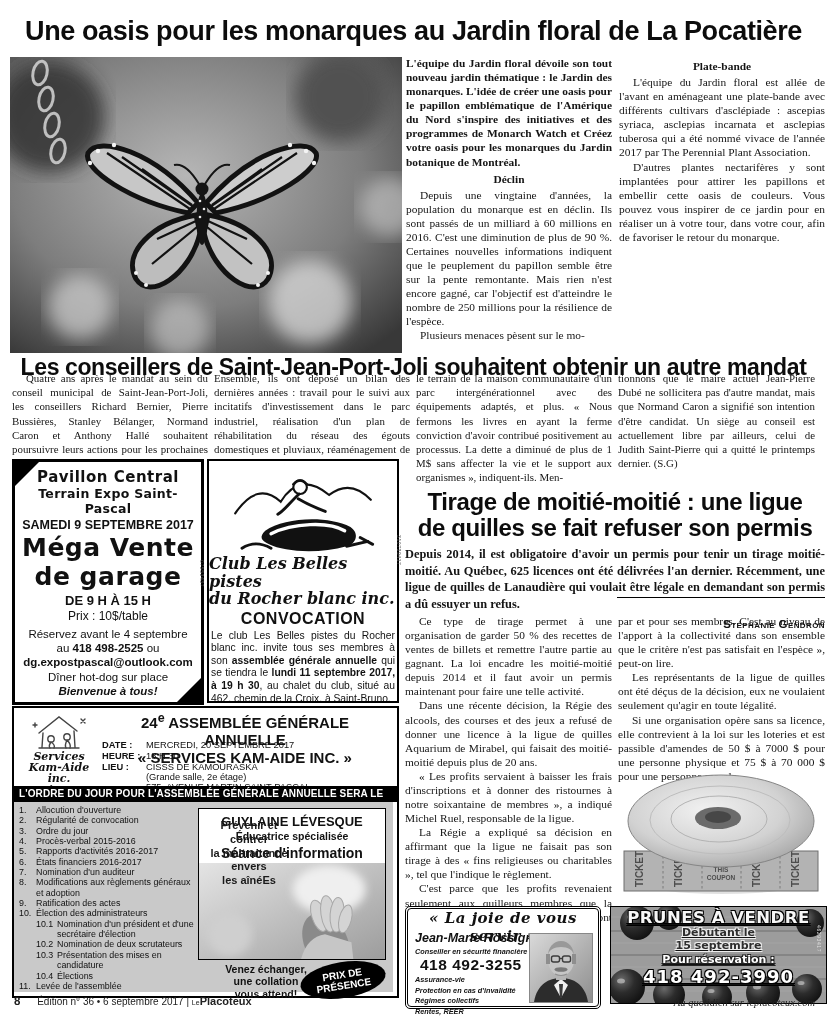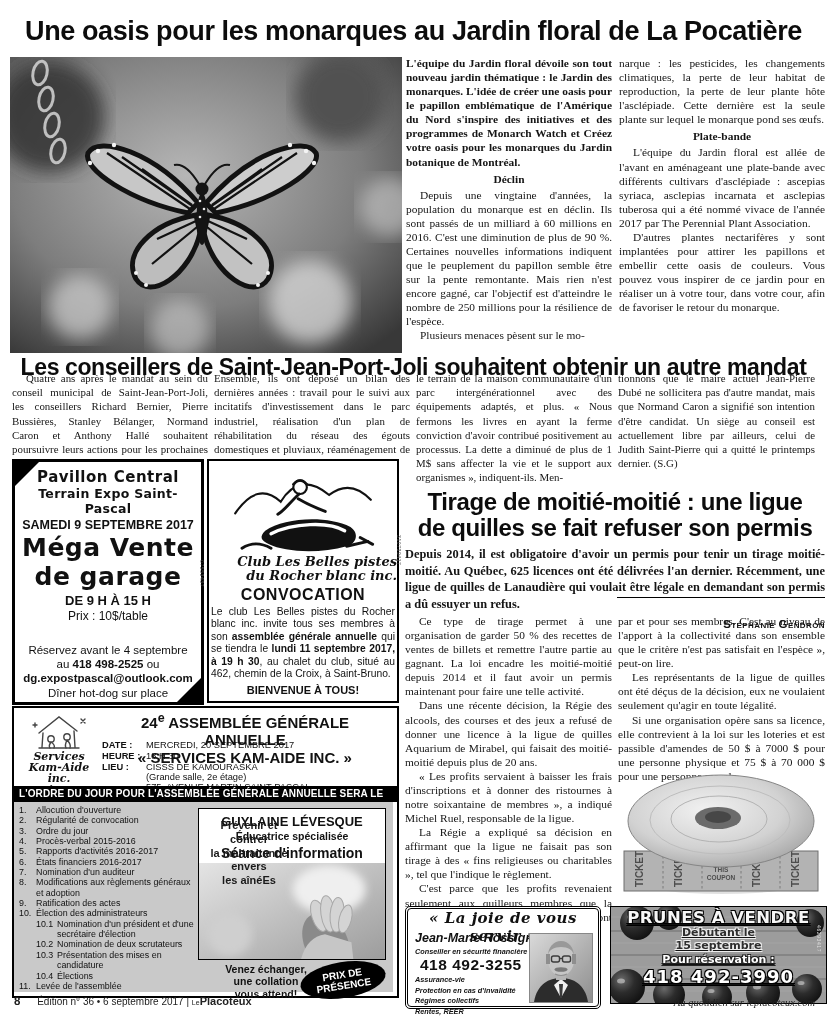--- a/index.html
+++ b/index.html
@@ -34,31 +34,31 @@
           font-family:"DejaVu Sans",sans-serif;overflow:hidden;}
   .pav-tri{position:absolute;width:0;height:0;border-style:solid;}
   .pav-tri.tl{left:-1px;top:-1px;border-width:26px 26px 0 0;border-color:#000 transparent transparent transparent;}
   .pav-tri.br{right:-1px;bottom:-1px;border-width:0 0 26px 26px;border-color:transparent transparent #000 transparent;}
   .pav-t1{margin-top:6px;font-size:15px;font-weight:800;letter-spacing:0.5px;}
   .pav-t2{font-size:12.5px;font-weight:800;letter-spacing:0.3px;}
   .pav-date{font-size:12.5px;font-weight:bold;font-family:"Liberation Sans",sans-serif;margin-top:2px;}
   .pav-big{font-size:25px;font-weight:800;line-height:0.98;margin-top:4px;letter-spacing:0.5px;}
   .pav-hours{font-size:13px;font-weight:bold;font-family:"Liberation Sans",sans-serif;margin-top:4px;}
   .pav-price{font-size:12px;font-family:"Liberation Sans",sans-serif;margin-top:1px;}
-  .pav-res{font-size:11.5px;font-family:"Liberation Sans",sans-serif;margin-top:21px;line-height:1.2;}
+  .pav-res{font-size:11.5px;font-family:"Liberation Sans",sans-serif;margin-top:5px;line-height:1.2;}
   .pav-email{font-size:11.5px;font-weight:bold;font-family:"Liberation Sans",sans-serif;}
   .pav-meal{font-size:11.5px;font-family:"Liberation Sans",sans-serif;margin-top:3px;}
   .pav-wel{font-size:11.5px;font-weight:bold;font-style:italic;font-family:"Liberation Sans",sans-serif;margin-top:2px;}
 
   
   .ad-club{left:207px;top:459px;width:188px;height:240px;border:2px solid #000;background:#fff;overflow:hidden;
            font-family:"Liberation Sans",sans-serif;}
   .club-art{display:block;margin:2px auto 0;width:150px;height:92px;}
-  .club-name{text-align:right;font-family:"DejaVu Serif",serif;font-weight:bold;font-style:italic;
-             font-size:13px;line-height:1.1;}
+  .club-name{text-align:left;font-family:"DejaVu Serif",serif;font-weight:bold;font-style:italic;
+             font-size:16px;line-height:1.1;}
   .club-conv{text-align:center;font-size:16px;font-weight:800;letter-spacing:0.5px;margin-top:2px;}
   .club-body{padding:2px 2px 0;font-size:10.3px;line-height:1.22;text-align:justify;}
   .club-wel{text-align:center;font-weight:bold;font-size:11px;margin-top:3px;}
 
   
   .ad-kam{left:12px;top:706px;width:383px;height:288px;border:2px solid #000;background:#fff;
           font-family:"Liberation Sans",sans-serif;}
   .kam-logo{left:3px;top:3px;width:84px;height:74px;text-align:center;}
   .kam-logo-script{font-family:"DejaVu Serif",serif;font-style:italic;font-weight:bold;font-size:11px;line-height:1.0;}
   .kam-esad{margin-top:2px;font-size:10px;font-weight:800;letter-spacing:0.5px;}
@@ -191,21 +191,20 @@
     </svg>
   </div>
 
   <div class="abs serif-col" style="left:406px;top:56px;width:206px;">
     <p class="ni lead-bold">L'équipe du Jardin floral dévoile son tout nouveau jardin thématique : le Jardin des monarques. L'idée de créer une oasis pour le papillon emblématique de l'Amérique du Nord s'inspire des initiatives et des programmes de Monarch Watch et Créez votre oasis pour les monarques du Jardin botanique de Montréal.</p>
     <span class="sub">Déclin</span>
     <p>Depuis une vingtaine d'années, la population du monarque est en déclin. Ils sont passés de un milliard à 60 millions en 2016. C'est une diminution de plus de 90 %. Certaines nouvelles informations indiquent que le peuplement du papillon semble être sur la pente remontante. Mais rien n'est encore gagné, car l'objectif est d'atteindre le nombre de 250 millions pour la résilience de l'espèce.</p>
     <p>Plusieurs menaces pèsent sur le mo-</p>
   </div>
   <div class="abs serif-col" style="left:619px;top:56px;width:206px;">
-    <p class="ni">narque : les pesticides, les changements climatiques, la perte de leur habitat de reproduction, la perte de leur plante hôte l'asclépiade. Cette dernière est la seule plante sur lequel le monarque pond ses œufs.</p>
     <span class="sub">Plate-bande</span>
     <p>L'équipe du Jardin floral est allée de l'avant en aménageant une plate-bande avec différents cultivars d'asclépiade : ascepias syriaca, asclepias incarnata et asclepias tuberosa qui a été nommé vivace de l'année 2017 par The Perennial Plant Association.</p>
     <p>D'autres plantes nectarifères y sont implantées pour attirer les papillons et embellir cette oasis de couleurs. Vous pouvez vous inspirer de ce jardin pour en réaliser un à votre tour, dans votre cour, afin de favoriser le retour du monarque.</p>
   </div>
 
   <div class="abs hl hl2">Les conseillers de Saint-Jean-Port-Joli souhaitent obtenir un autre mandat</div>
   <div class="abs serif-col c-small" style="left:12px;top:371px;width:196px;">
     <p>Quatre ans après le mandat au sein du conseil municipal de Saint-Jean-Port-Joli, les conseillers Richard Bernier, Pierre Bussières, Stanley Bélanger, Normand Caron et Anthony Hallé souhaitent poursuivre leurs actions pour les prochaines élections municipales.</p>
   </div>
   <div class="abs serif-col c-small" style="left:214px;top:371px;width:196px;">

